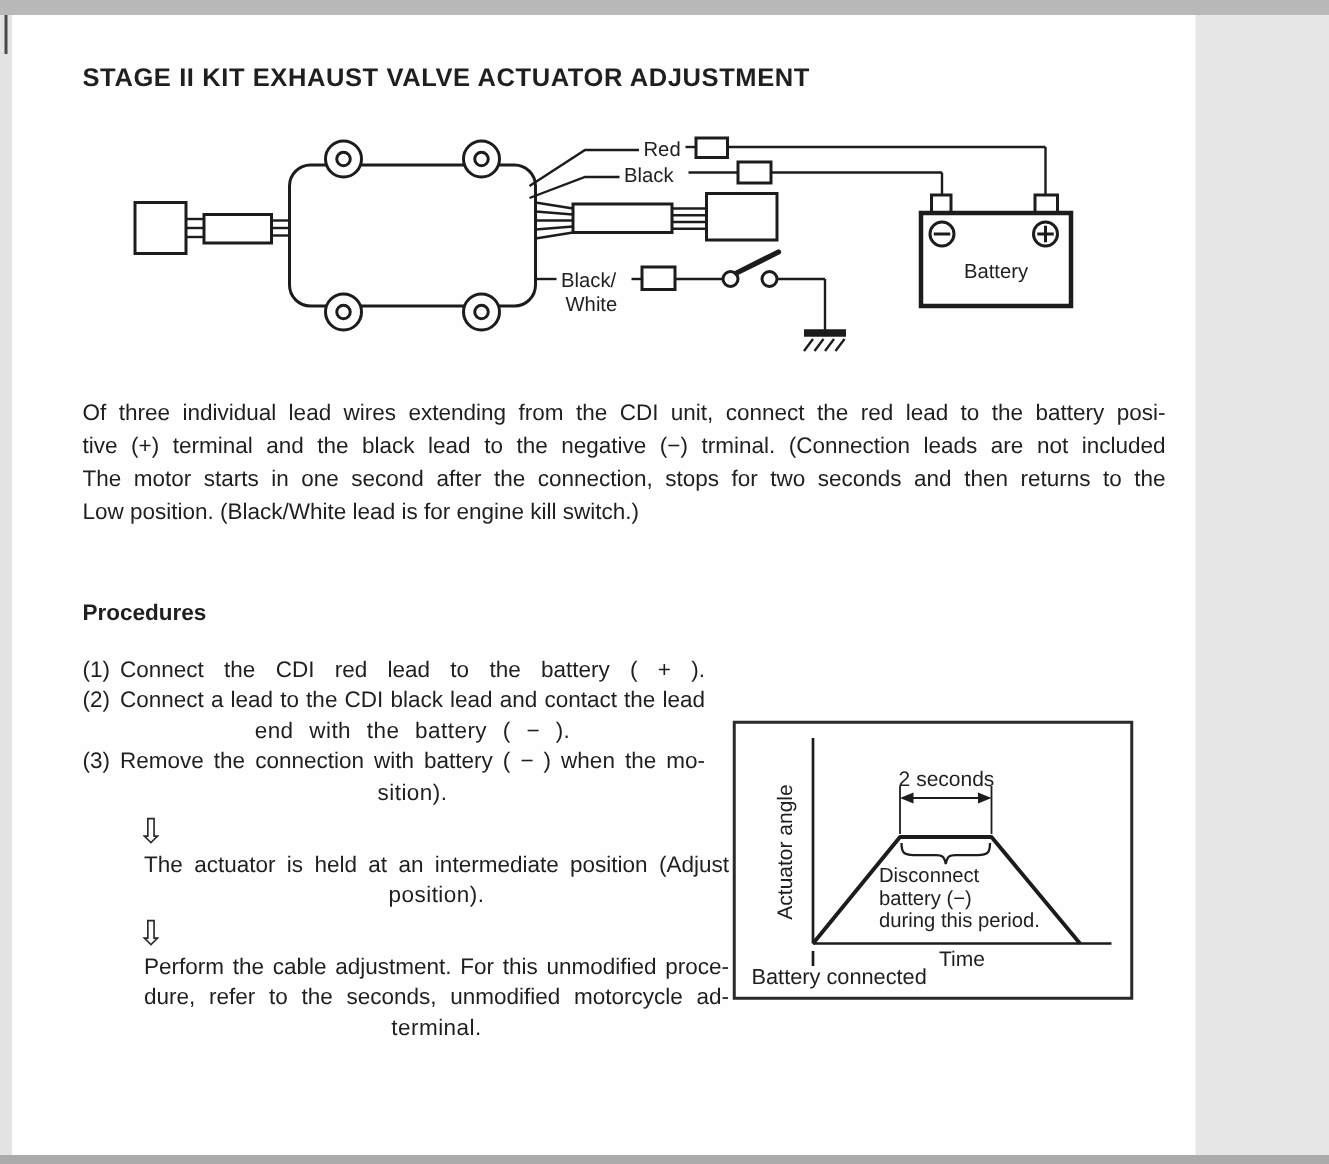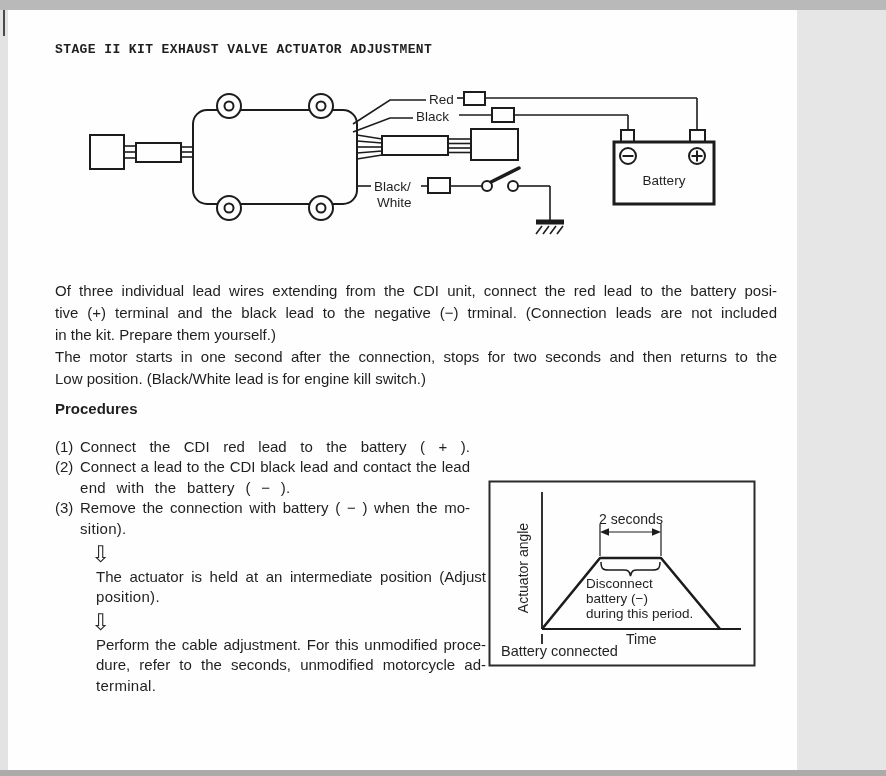--- a/index.html
+++ b/index.html
@@ -11,44 +11,44 @@
   }
   .margin-strip{position:absolute; z-index:6;}
   .m-top{left:0;top:0;width:886px;height:10px;background:#b9b9b9;}
   .m-left{left:0;top:10px;width:8px;height:766px;background:#e3e3e3;}
   .m-right{left:797px;top:10px;width:89px;height:766px;background:#e6e6e6;}
   .m-bottom{left:0;top:770px;width:886px;height:6px;background:#ababab;}
   .scan-artifact{position:absolute;left:3px;top:10px;width:2px;height:26px;background:#4a4a4a;z-index:7;}
 
   .title{
     position:absolute; left:55px; top:42px; z-index:2;
-    font-size:13px; font-weight:bold; letter-spacing:.4px; white-space:nowrap;font-family:Liberation Mono, monospace;
+    font-size:17px; font-weight:bold; letter-spacing:.4px; white-space:nowrap;
   }
 
   svg{position:absolute; z-index:1;}
   .diagram-svg{left:0; top:0;}
   .chart-svg{left:488px; top:480px;}
   .dline{stroke:#1c1c1c; stroke-width:2; fill:none; stroke-linecap:square;}
   .dthin{stroke:#1c1c1c; stroke-width:1.6; fill:none;}
   .dthick{stroke:#1c1c1c; stroke-width:3; fill:none;}
   .dfillw{fill:#fefefe; stroke:#1c1c1c; stroke-width:2;}
   .dtext{font-family:"Liberation Sans",sans-serif; font-size:13.5px; fill:#1f1f1f;}
 
   .intro{
-    position:absolute; left:55px; top:280px; width:722px; z-index:2;
+    position:absolute; left:55px; top:265px; width:722px; z-index:2;
     font-size:15px; line-height:22px;
   }
   .proc{
     position:absolute; left:55px; top:399px; width:415px; z-index:2;
     font-size:15px; line-height:20.6px;
   }
   .proc-head{font-weight:bold; margin-bottom:17px;}
   .j{text-align:justify; text-align-last:justify;}
   .l{text-align:left;}
-  .proc .l{word-spacing:6px; letter-spacing:.3px;}
+  .proc .l{word-spacing:6px; letter-spacing:.3px;text-align:center;}
   .item{position:relative; padding-left:25px;}
   .item .marker{position:absolute; left:0; top:0;}
   .flow-arrow{
     margin:2px 0 1px 36px; font-size:23px; line-height:24px; color:#2a2a2a;
   }
   .result{margin-left:41px; width:390px;}
 
   .chtext{font-family:"Liberation Sans",sans-serif; fill:#1f1f1f;}
 </style>
 </head>
@@ -151,21 +151,20 @@
         <line class="dline" x1="692.5" y1="156" x2="701.5" y2="156"></line>
         <line class="dline" x1="697" y1="151.5" x2="697" y2="160.5"></line>
       </g>
       <text class="dtext" x="664" y="185" text-anchor="middle">Battery</text>
     </g>
   </svg>
 
   <div class="intro">
     <div class="j">Of three individual lead wires extending from the CDI unit, connect the red lead to the battery posi-</div>
     <div class="j">tive (+) terminal and the black lead to the negative (−) trminal. (Connection leads are not included</div>
-    <div class="l">in the kit. Prepare them yourself.)</div>
     <div class="j">The motor starts in one second after the connection, stops for two seconds and then returns to the</div>
     <div class="l">Low position. (Black/White lead is for engine kill switch.)</div>
   </div>
 
   <div class="proc">
     <div class="proc-head">Procedures</div>
 
     <div class="item">
       <span class="marker">(1)</span>
       <div class="j">Connect the CDI red lead to the battery ( + ).</div>

